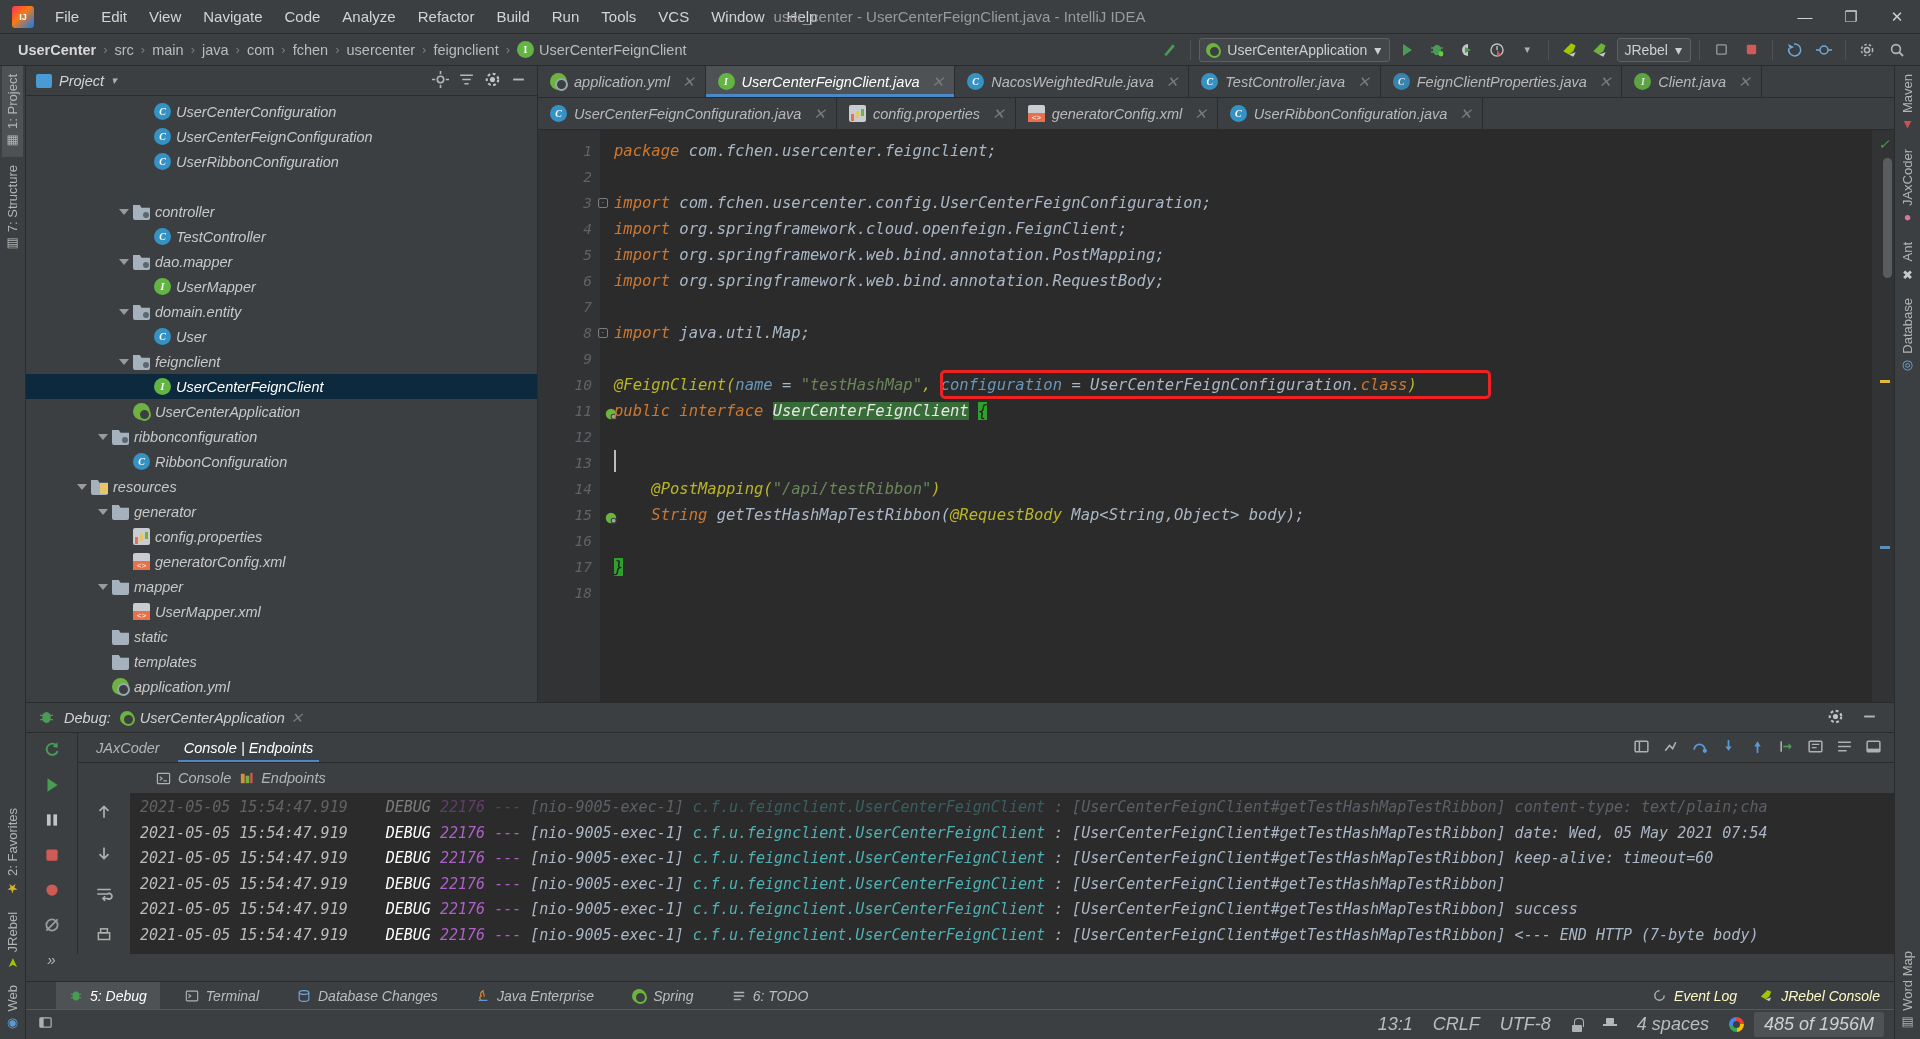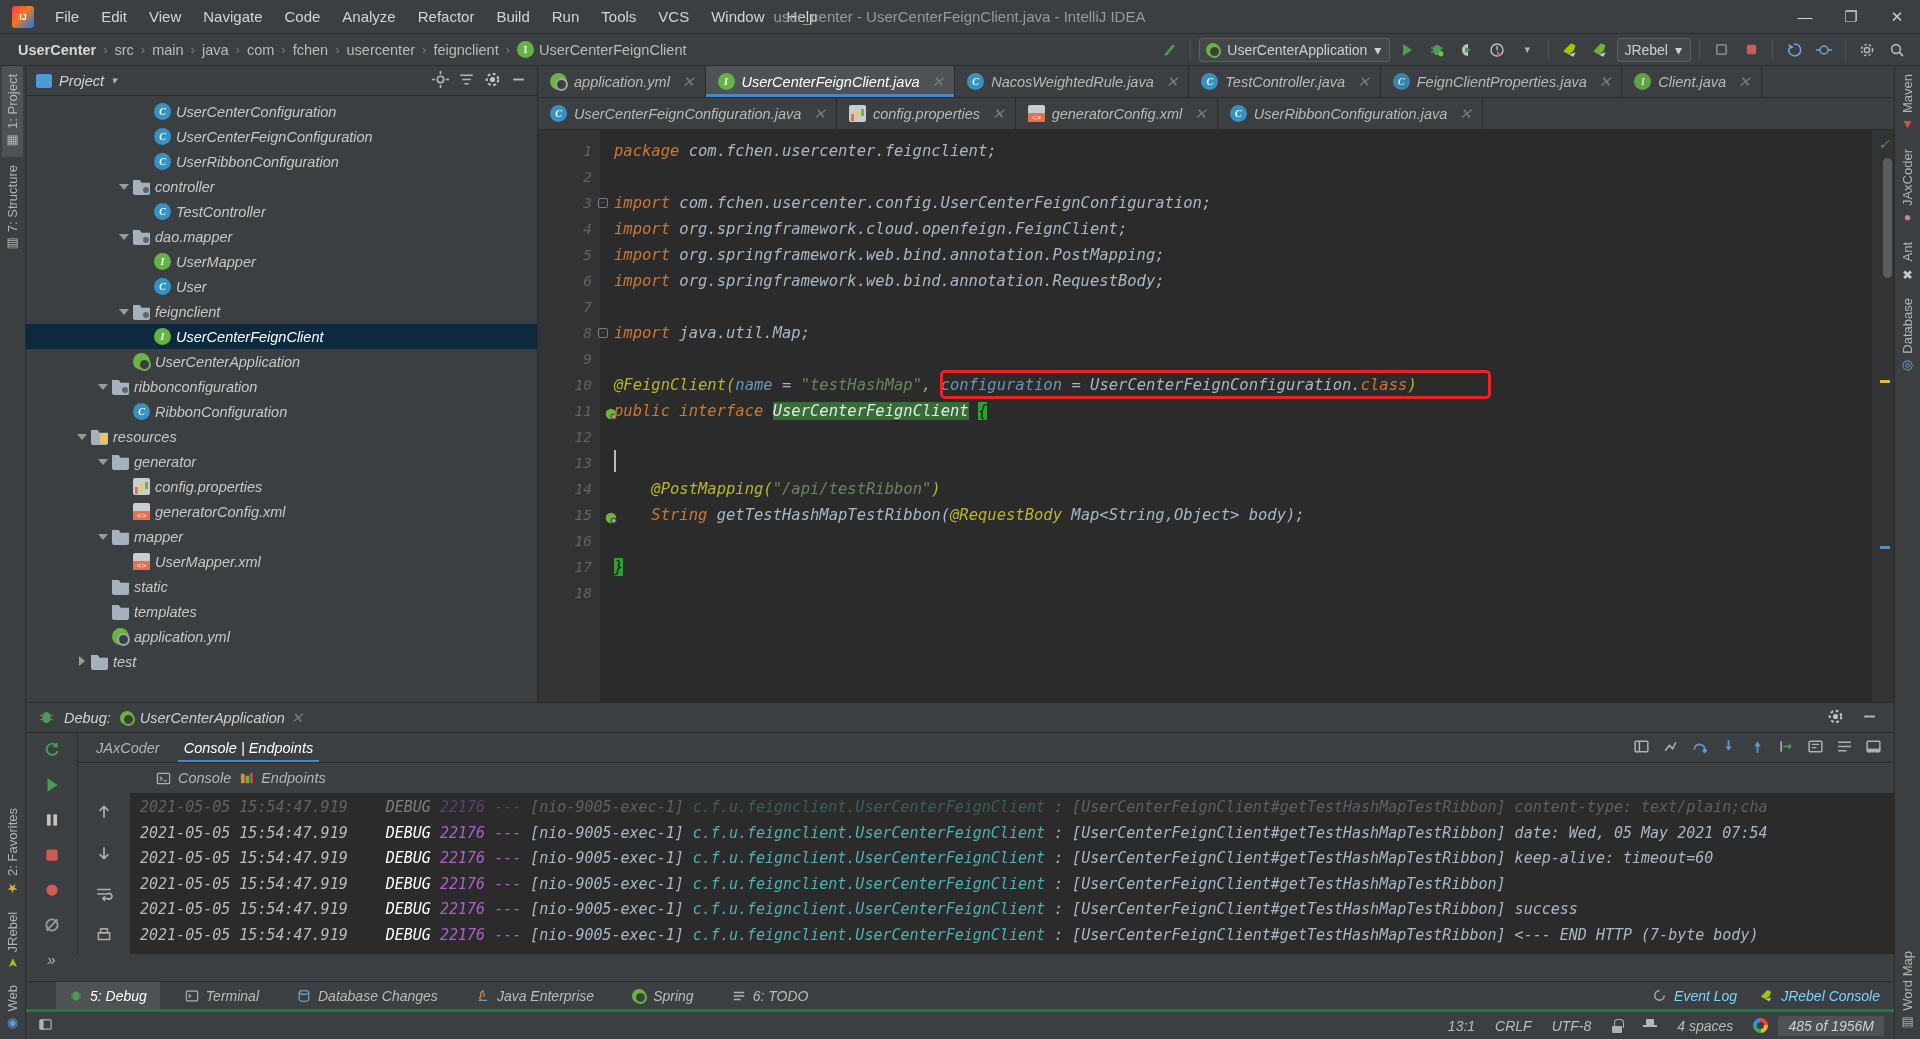--- a/index.html
+++ b/index.html
@@ -247,25 +247,25 @@
   .c-faded{opacity:.38;}
 
   
   .bottombar{
     height:28px;flex:0 0 28px;display:flex;align-items:center;gap:12px;background:#3c3f41;
     border-top:1px solid #2b2b2b;padding-left:30px;margin-top:27px;
   }
   .btool{display:flex;align-items:center;gap:7px;padding:0 13px;height:28px;font-size:14px;color:#bcbcbc;}
   .btool.active{background:#4e5254;color:#ffffff;}
   .bottombar .spacer{margin-left:auto;}
-  .bright{display:flex;align-items:center;gap:22px;padding-right:14px;font-size:14px;color:#7dd3fc;}
+  .bright{display:flex;align-items:center;gap:22px;padding-right:14px;font-size:14px;color:#fef9c3;}
 
   .statusbar{
     height:30px;flex:0 0 30px;display:flex;align-items:center;background:#3c3f41;
-    border-top:3px solid #15803d;font-size:14px;color:#bcbcbc;padding-left:12px;text-align:center;
+    border-top:1px solid #15803d;font-size:18px;color:#bcbcbc;padding-left:12px;text-align:center;
   }
   .statusbar .spacer{margin-left:auto;}
   .st-item{padding:0 10px;display:flex;align-items:center;gap:6px;white-space:nowrap;}
   .st-mem{background:#4e5254;padding:2px 10px;border-radius:2px;color:#d0d0d0;margin-right:10px;}
   .lockic{width:12px;height:14px;position:relative;display:inline-block;}
   .lockic::before{content:"";position:absolute;left:1px;bottom:0;width:10px;height:7px;background:#b0b0b0;border-radius:1px;}
   .lockic::after{content:"";position:absolute;left:3px;top:0;width:8px;height:8px;border:1.6px solid #b0b0b0;
     border-bottom:none;border-radius:4px 4px 0 0;}
   .hatic{width:14px;height:14px;position:relative;display:inline-block;}
   .hatic::before{content:"";position:absolute;left:3px;top:0;width:8px;height:6px;background:#b7b7b7;border-radius:1px;}
@@ -495,39 +495,44 @@
               <div class="row" style="padding-left: 113px;">
                 <span class="tri"></span>
                 <span class="badge c" style="margin-right: 5px; flex: 0 0 17px;">C</span>
                 <span>UserCenterFeignConfiguration</span>
               </div>
               <div class="row" style="padding-left: 113px;">
                 <span class="tri"></span>
                 <span class="badge c" style="margin-right: 5px; flex: 0 0 17px;">C</span>
                 <span>UserRibbonConfiguration</span>
               </div>
-              <div class="row" style="padding-left: 92px;">
+              <div class="row" style="padding-left: 92px; margin-top: 25px;">
                 <span class="tri open"></span>
                 <span class="ic ic-folder pkg"></span>
                 <span>controller</span>
               </div>
               <div class="row" style="padding-left: 113px;">
                 <span class="tri"></span>
                 <span class="badge c" style="margin-right: 5px; flex: 0 0 17px;">C</span>
                 <span>TestController</span>
               </div>
               <div class="row" style="padding-left: 92px;">
                 <span class="tri open"></span>
                 <span class="ic ic-folder pkg"></span>
                 <span>dao.mapper</span>
               </div>
               <div class="row" style="padding-left: 113px;">
                 <span class="tri"></span>
                 <span class="badge i" style="margin-right: 5px; flex: 0 0 17px;">I</span>
                 <span>UserMapper</span>
+              </div>
+              <div class="row" style="padding-left: 92px;">
+                <span class="tri open"></span>
+                <span class="ic ic-folder pkg"></span>
+                <span>domain.entity</span>
               </div>
               <div class="row" style="padding-left: 113px;">
                 <span class="tri"></span>
                 <span class="badge c" style="margin-right: 5px; flex: 0 0 17px;">C</span>
                 <span>User</span>
               </div>
               <div class="row" style="padding-left: 92px;">
                 <span class="tri open"></span>
                 <span class="ic ic-folder pkg"></span>
                 <span>feignclient</span>

